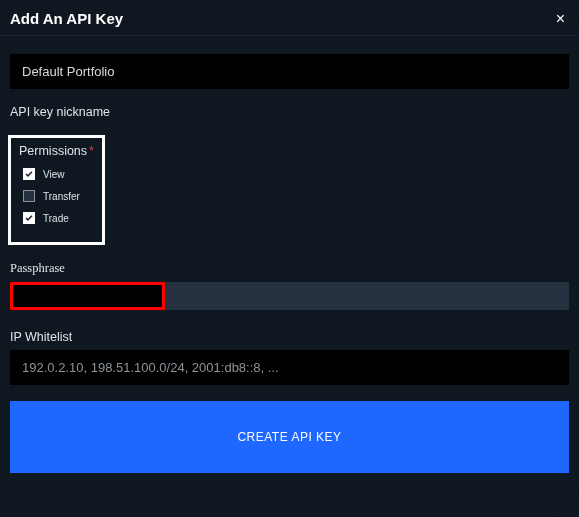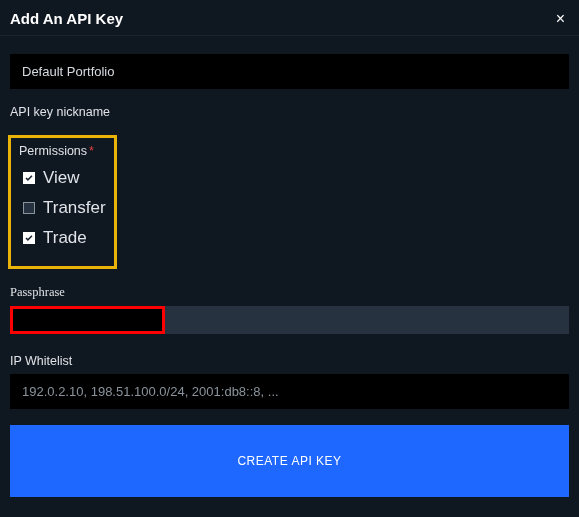--- a/index.html
+++ b/index.html
@@ -60,21 +60,21 @@
       border: none;
       color: #d7dbe0;
       padding: 10px 12px;
       font-size: 13px;
       font-family: inherit;
     }
     .input::placeholder {
       color: #8a939c;
     }
     .highlight-box {
-      border: 3px solid #eab308;
+      border: 3px solid #ffffff;
       padding: 6px 8px 8px 8px;
       display: inline-block;
       margin-left: -2px;
       margin-bottom: 16px;
     }
     .highlight-box .label {
       margin-bottom: 8px;
     }
     .checkbox-row {
       display: flex;
@@ -100,21 +100,21 @@
     .checkmark {
       width: 8px;
       height: 6px;
       display: none;
     }
     .custom-checkbox.checked .checkmark {
       display: block;
     }
     .checkbox-label {
       margin-left: 8px;
-      font-size: 17px;
+      font-size: 10px;
       color: #e0e3e7;
     }
     .passphrase-field {
       margin-bottom: 20px;
       font-family: Liberation Serif, serif;
     }
     .passphrase-row {
       display: flex;
     }
     .passphrase-highlight {

